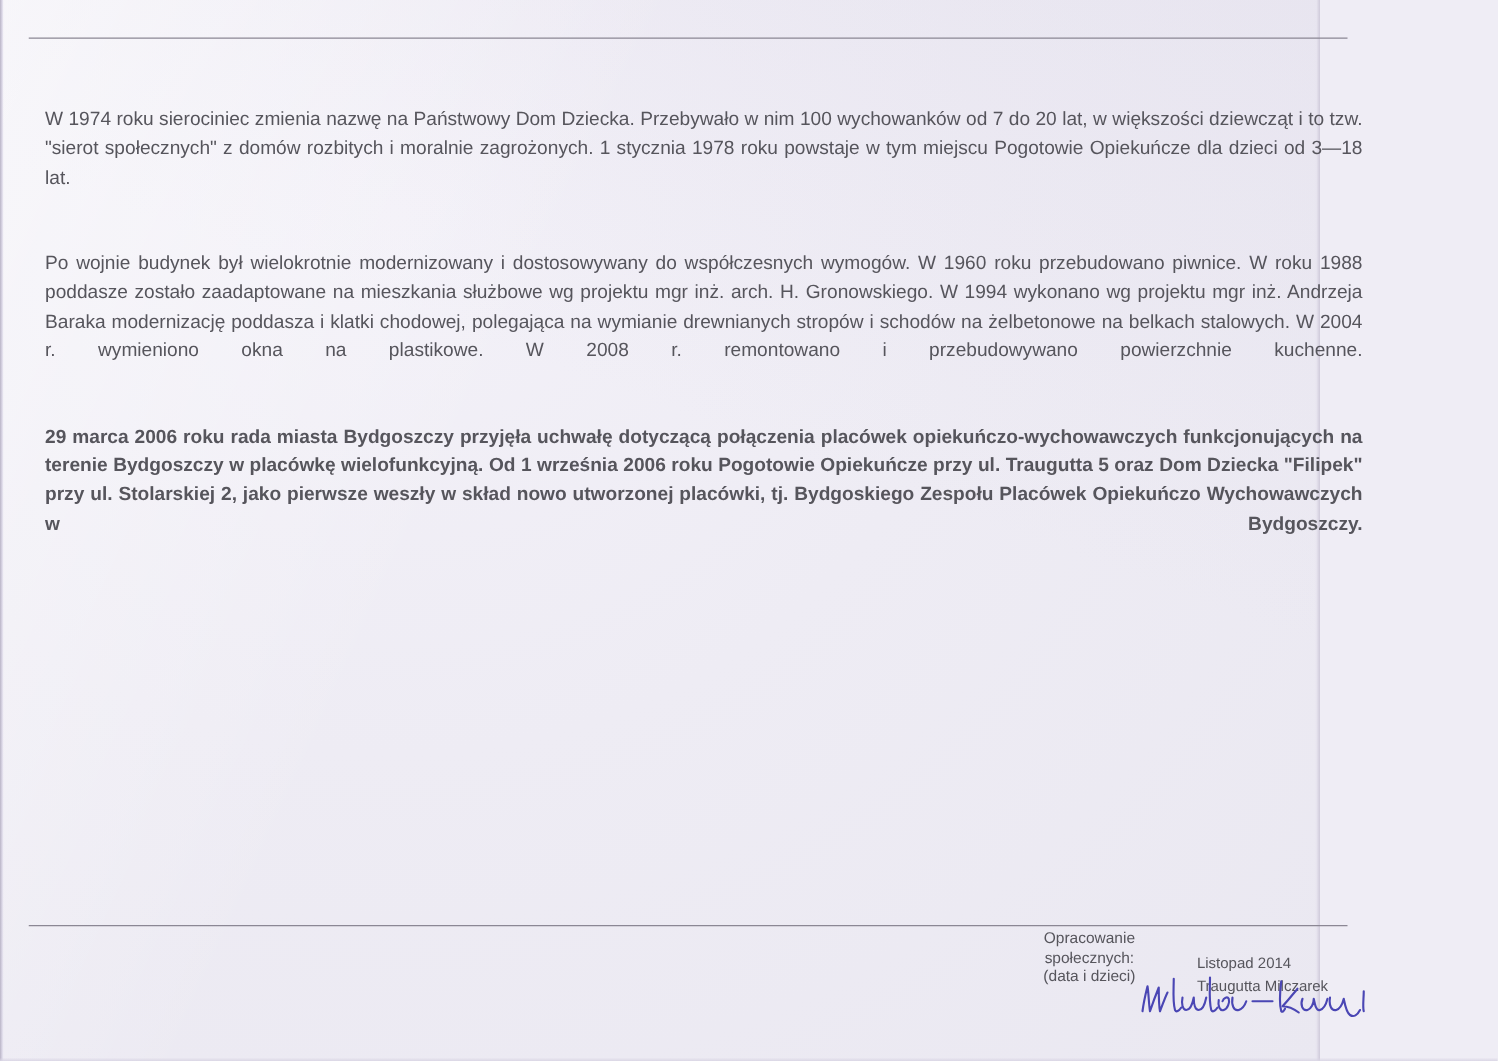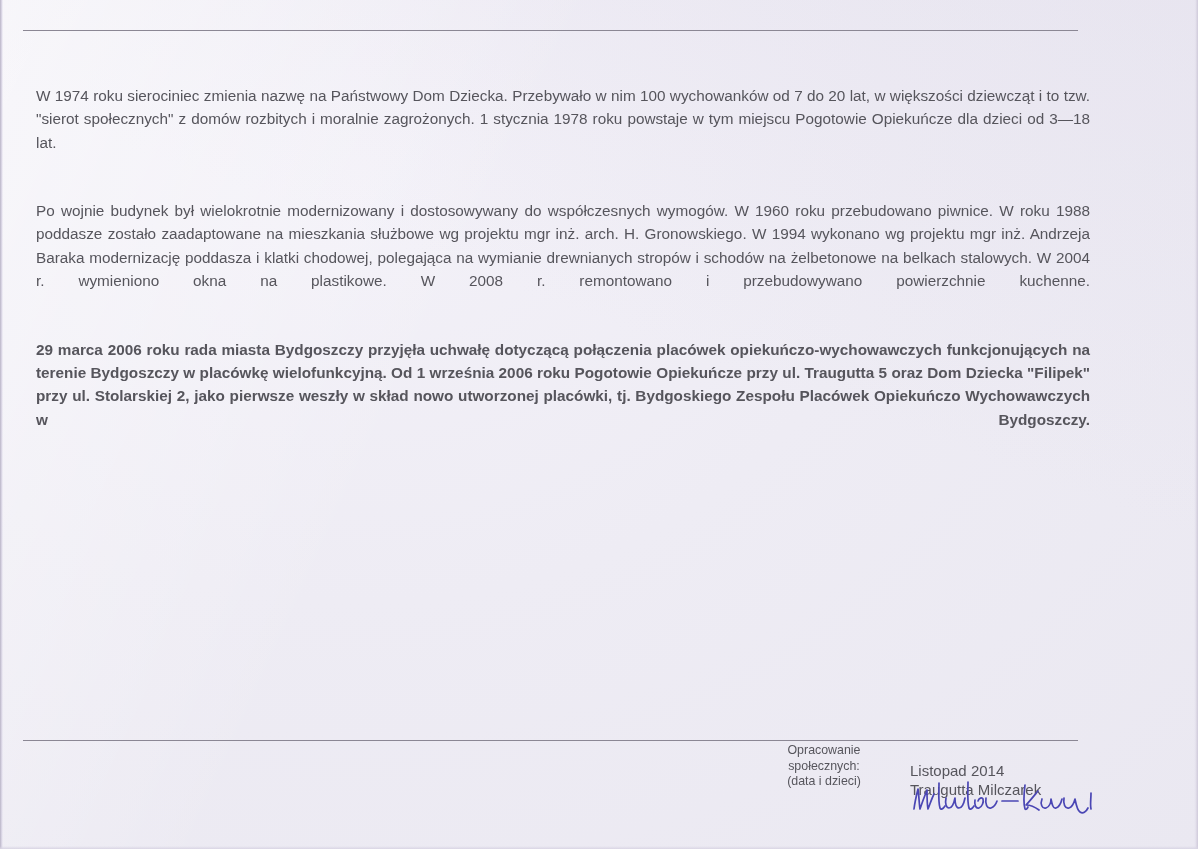--- a/index.html
+++ b/index.html
@@ -10,21 +10,21 @@
     width: 1198px;
     height: 849px;
     background: #efedf5;
     font-family: "Liberation Sans", sans-serif;
     overflow: hidden;
   }
 
   
   .page {
     position: relative;
-    width: 1198px;
+    width: 1056px;
     height: 849px;
     background:
       radial-gradient(ellipse at 30% 20%, #f3f1f8 0%, #eeecf4 45%, #eae8f1 100%);
     box-sizing: border-box;
   }
 
   
   .paper-grain {
     position: absolute;
     inset: 0;
@@ -102,33 +102,34 @@
 
   
   .footer {
     position: absolute;
     left: 780px;
     top: 739px;
     width: 330px;
     display: flex;
     align-items: flex-start;
     gap: 42px;
+    justify-content: center;
   }
   .footer-label {
     width: 88px;
     text-align: center;
     color: #56555c;
     font-size: 12.4px;
     line-height: 15.6px;
     padding-top: 4px;
     white-space: nowrap;
   }
   .footer-value {
     color: #56555c;
-    font-size: 15px;
+    font-size: 12px;
     line-height: 19px;
     padding-top: 22px;
     white-space: nowrap;
   }
   .signature {
     position: absolute;
     left: 912px;
     top: 779px;
     width: 186px;
     height: 40px;

